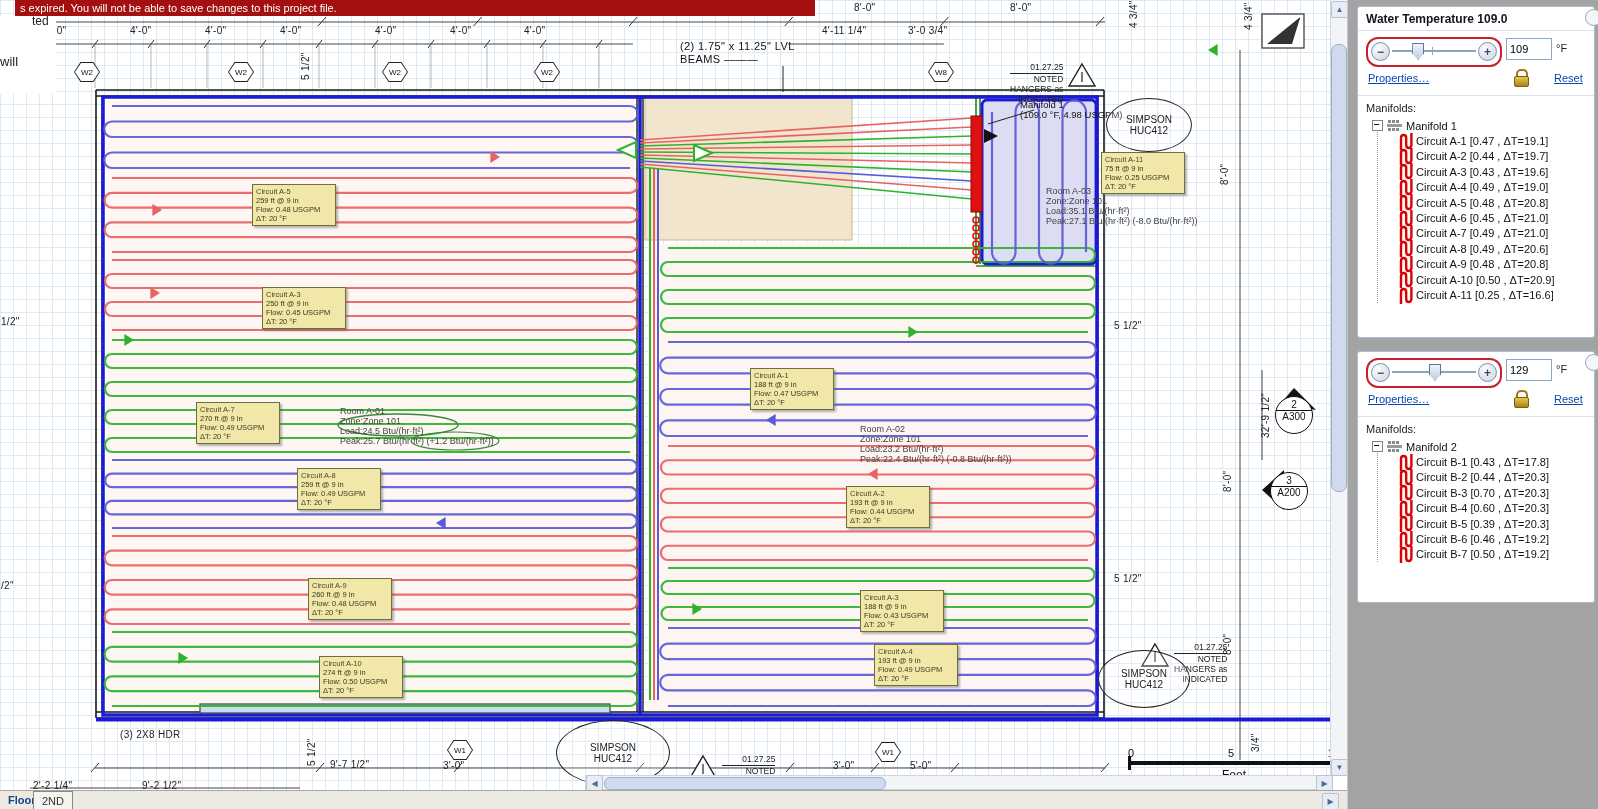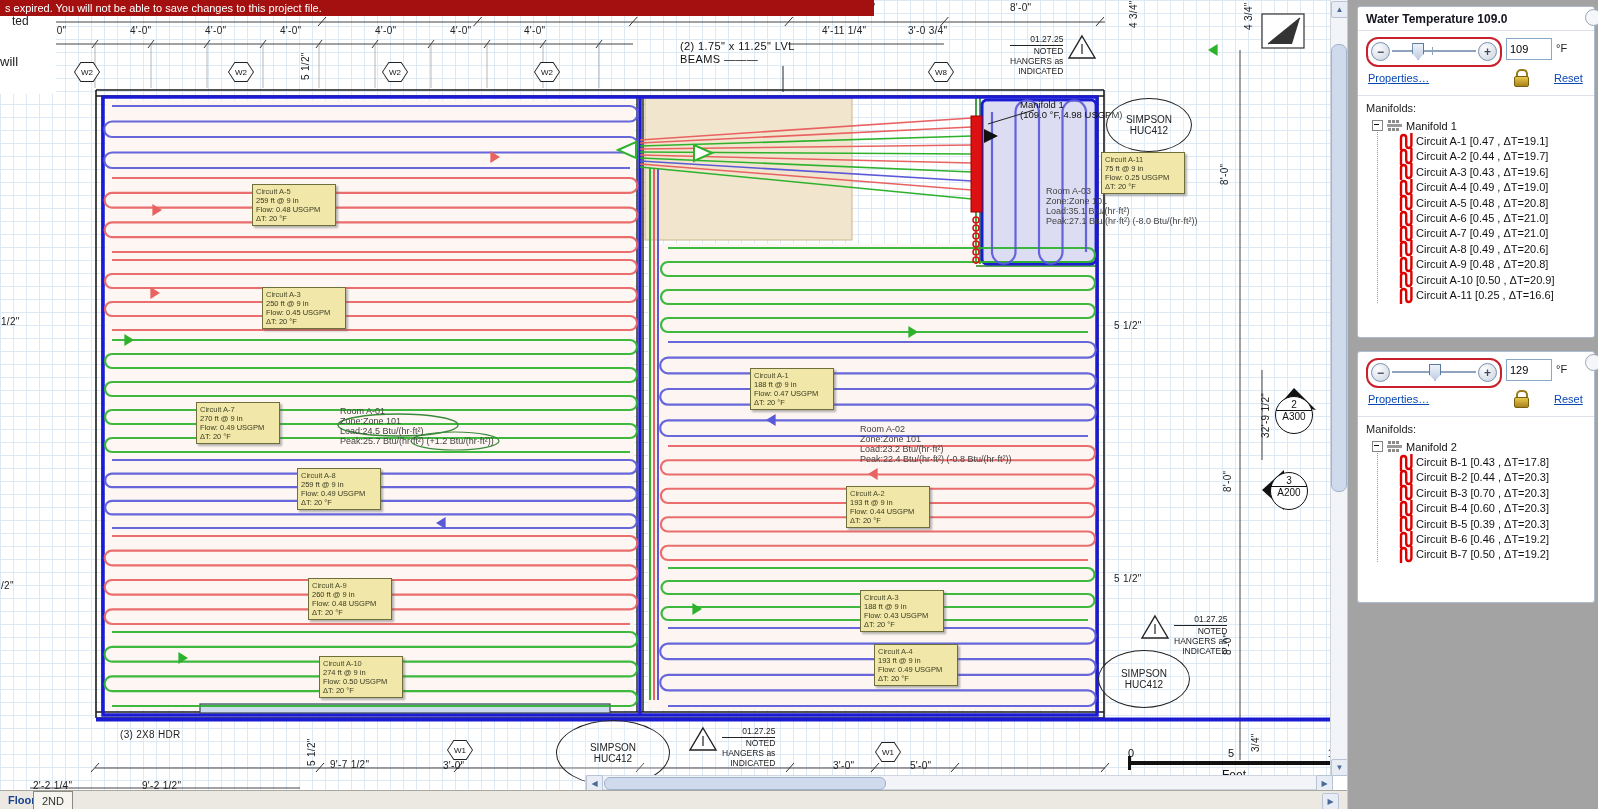--- a/index.html
+++ b/index.html
@@ -19,39 +19,39 @@
   .tag{position:absolute;width:76px;background:#f0e7a9;border:1px solid #6f6f3c;
        box-shadow:2px 2px 2px rgba(90,90,90,.45);font-size:7.5px;line-height:9px;
        color:#3a3a20;padding:2px 3px;pointer-events:auto;}
   .tag .t1{color:#4a4a28;}
   .room-note{position:absolute;font-size:9px;line-height:10px;color:#444;white-space:nowrap;}
   .hex{position:absolute;width:26px;height:20px;display:flex;align-items:center;justify-content:center;
        font-size:8px;color:#111;background:#222;
        clip-path:polygon(25% 0,75% 0,100% 50%,75% 100%,25% 100%,0 50%);}
   .hex>span{width:24px;height:18px;display:flex;align-items:center;justify-content:center;background:#fff;
        clip-path:polygon(25% 0,75% 0,100% 50%,75% 100%,25% 100%,0 50%);}
-  .rev{position:absolute;display:flex;gap:4px;align-items:flex-start;font-size:8.5px;line-height:10px;color:#222;}
+  .rev{position:absolute;display:flex;gap:4px;align-items:flex-start;font-size:8.5px;line-height:10px;color:#222;margin-top:28px;}
   .rev .txt{text-align:right;}
   .cloud{position:absolute;border:1.5px solid #222;border-radius:50%;display:flex;align-items:center;
        justify-content:center;text-align:center;font-size:10px;line-height:11px;color:#222;background:rgba(255,255,255,.2);}
   .secmark{position:absolute;width:44px;height:44px;}
   .secmark .circ{position:absolute;left:2px;top:2px;width:36px;height:36px;border:1.5px solid #111;border-radius:50%;
        background:#fff;font-size:10px;text-align:center;color:#111;}
   .secmark .circ .n{display:block;border-bottom:1.2px solid #111;padding-top:2px;}
   .scalebar{position:absolute;left:1128px;top:747px;width:212px;font-size:11px;color:#111;}
   .scalebar .nums{display:flex;justify-content:space-between;padding:0 0 2px 0;}
   .scalebar .bar{height:4px;background:#111;position:relative;}
   .scalebar .bar:before,.scalebar .bar:after{content:"";position:absolute;top:-5px;width:3px;height:14px;background:#111;}
   .scalebar .bar:before{left:0}.scalebar .bar:after{right:0}
   .scalebar .cap{text-align:center;font-size:12px;padding-top:3px;}
   
-  #banner{position:absolute;left:0;top:0;width:874px;height:16px;background:#a40f0f;color:#fff;
+  #banner{position:absolute;left:15px;top:0;width:800px;height:16px;background:#a40f0f;color:#fff;
        font-size:11px;line-height:16px;padding-left:5px;box-sizing:border-box;white-space:nowrap;overflow:hidden;}
   #left-overlay{position:absolute;left:0;top:16px;width:56px;height:78px;background:#fff;color:#222;}
-  #left-overlay .f1{position:absolute;left:12px;top:-2px;font-size:12px;text-align:center;}
+  #left-overlay .f1{position:absolute;left:32px;top:-2px;font-size:12px;text-align:center;}
   #left-overlay .f2{position:absolute;left:0px;top:38px;font-size:13px;}
   
   #vscroll{position:absolute;left:1330px;top:0;width:17px;height:776px;background:#f2f4f8;border-left:1px solid #d0d6e0;}
   .sbtn{position:absolute;width:15px;height:15px;background:#e8edf5;border:1px solid #b8c4d6;
         color:#4a6a9a;font-size:8px;display:flex;align-items:center;justify-content:center;border-radius:2px;}
   #vthumb{position:absolute;left:1px;top:44px;width:14px;height:446px;background:#cfdaec;border:1px solid #9fb2cc;border-radius:7px;}
   #hscroll{position:absolute;left:585px;top:775px;width:747px;height:15px;background:#f2f4f8;border:1px solid #d0d6e0;box-sizing:border-box;}
   #hthumb{position:absolute;left:18px;top:1px;width:280px;height:11px;background:#cfdaec;border:1px solid #9fb2cc;border-radius:6px;}
   #bottom-strip{position:absolute;left:0;top:790px;width:1347px;height:19px;background:#ece9e2;border-top:1px solid #a8a8a0;}
   .tab{position:absolute;top:0;height:18px;line-height:18px;font-size:11px;padding:0 8px;}

